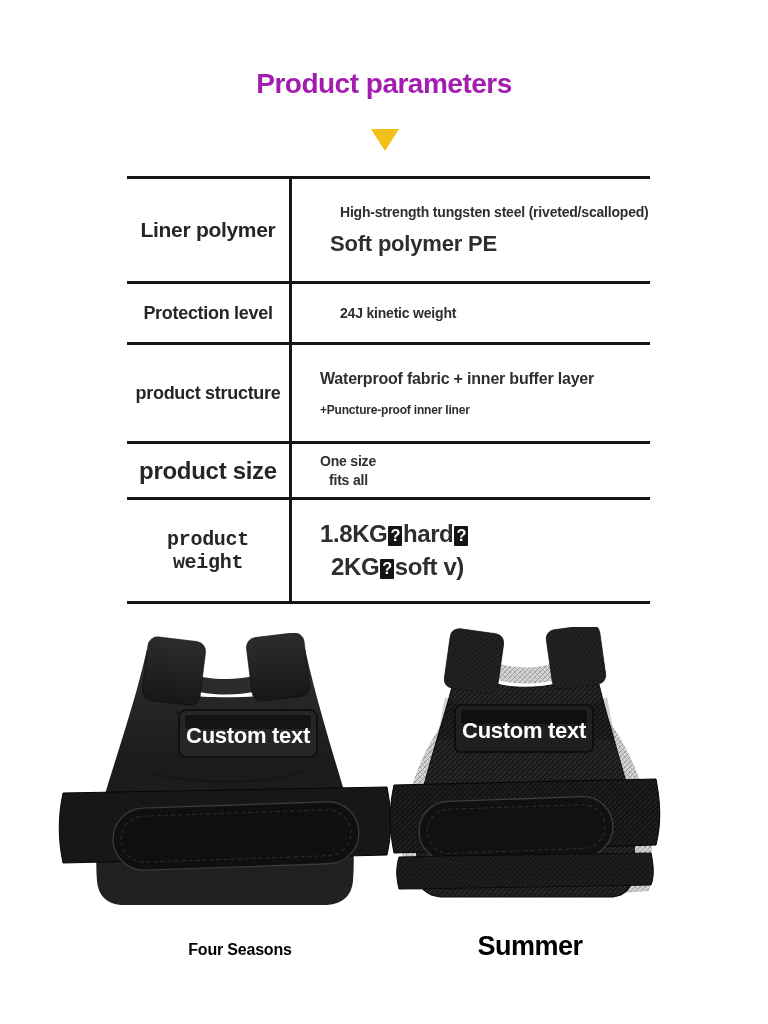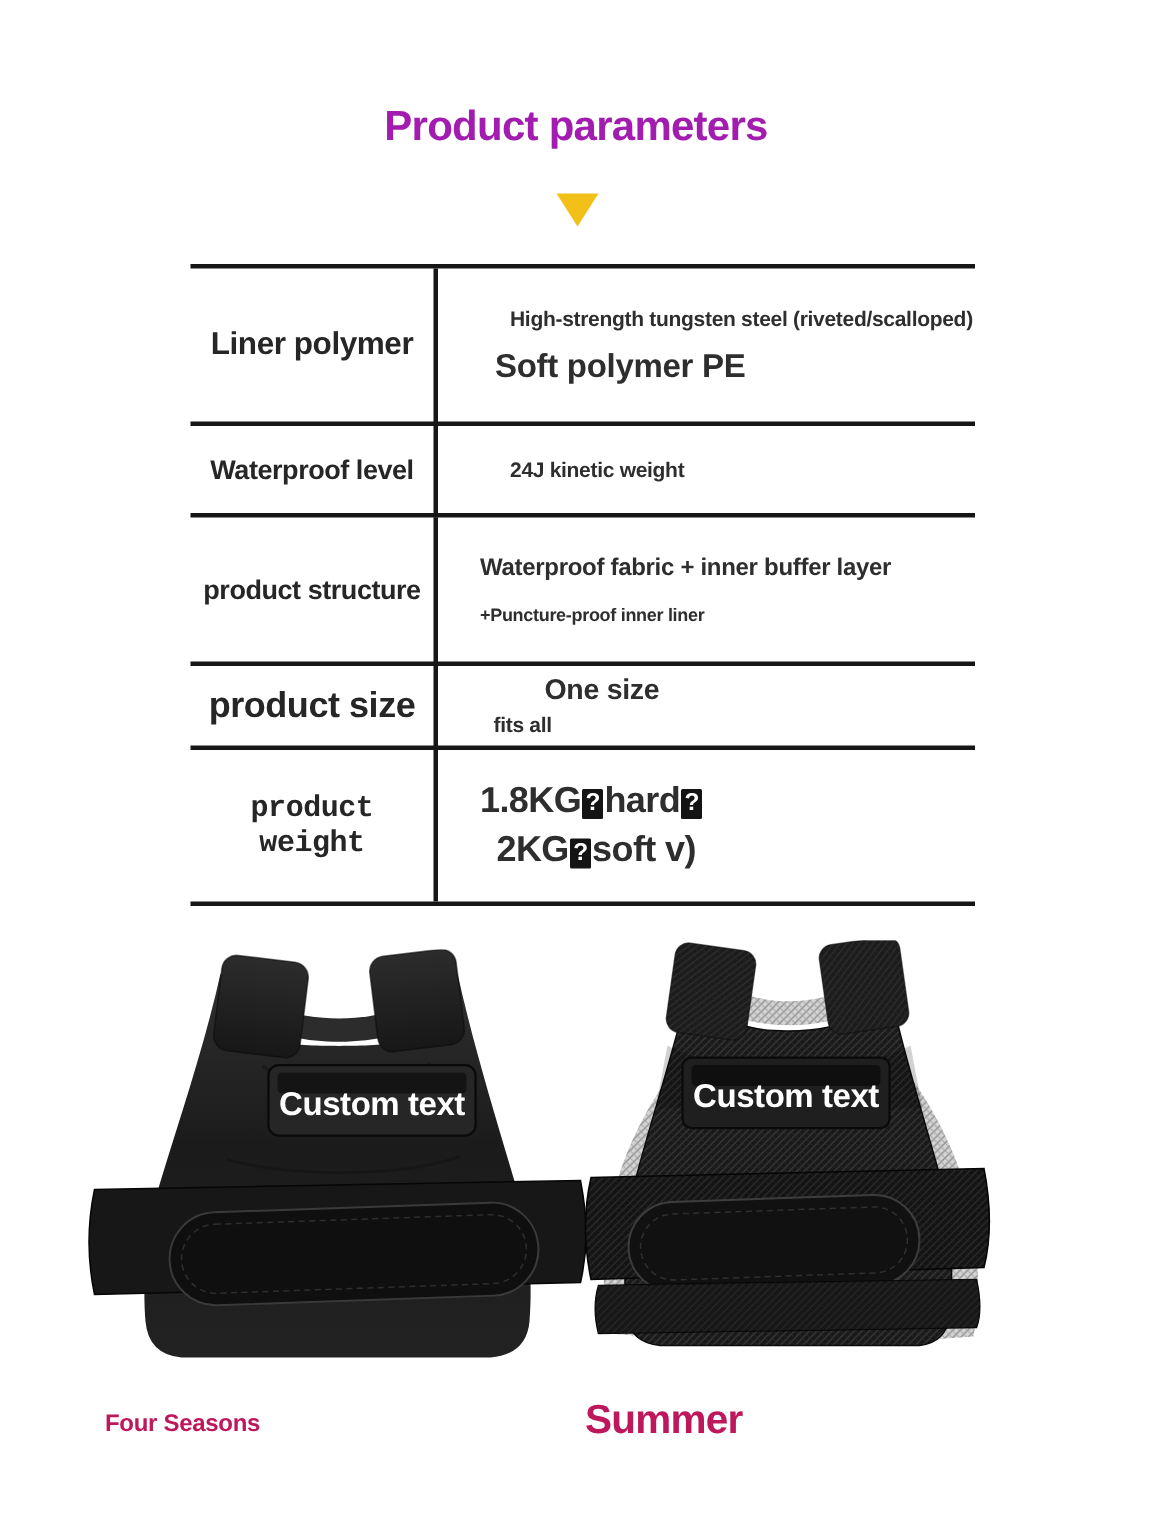--- a/index.html
+++ b/index.html
@@ -38,55 +38,55 @@
   .rb{border-bottom:3px solid #161616;}
   .lab-1{font-size:21px;}
   .lab-2{font-size:18px;}
   .lab-3{font-size:18px;}
   .lab-4{font-size:24px;}
   .lab-5{font-size:20px;font-family:Liberation Mono, monospace;}
   .val-sm{font-size:14px;padding-left:20px;}
   .val-lg{font-size:22px;margin:11px 0 0 10px;}
   .val-md{font-size:16px;}
   .val-xs{font-size:12px;margin-top:15px;}
-  .val-4a{font-size:19px;line-height:1.3;margin-left:43px;}
+  .val-4a{font-size:14px;line-height:1.3;}
   .val-4b{font-size:14px;line-height:1.3;margin-left:9px;}
   .val-xl{font-size:24px;letter-spacing:-0.4px;}
   .val-xl2{margin:5px 0 0 11px;}
   .tofu{
     display:inline-block;background:#141414;color:#ffffff;
     font-size:0.68em;line-height:1.2;padding:0 2px;margin:0 1px;
     font-weight:700;border-radius:1px;transform:translateY(-1px);
   }
   
   .vest{position:absolute;}
   .vest-left{left:55px;top:633px;width:340px;height:285px;}
   .vest-right{left:385px;top:627px;width:280px;height:288px;}
   .vest text{font-family:"Liberation Sans",sans-serif;font-weight:700;font-size:22px;fill:#ffffff;letter-spacing:-0.3px;}
-  .caption{position:absolute;font-weight:700;color:#be185d;}
+  .caption{position:absolute;text-align:center;font-weight:700;color:#000000;}
   .caption-left{left:70px;top:941px;width:340px;font-size:16px;letter-spacing:-0.2px;}
   .caption-right{left:390px;top:931px;width:280px;font-size:27px;letter-spacing:-0.5px;}
 </style>
 </head>
 <body>
 
 <div class="page">
 
   <h1 class="title">Product parameters</h1>
   <div class="down-arrow"></div>
 
   <div class="spec-table">
 
     <div class="cell lab lab-1 rb">Liner polymer</div>
     <div class="cell val rb">
       <div class="val-sm">High-strength tungsten steel (riveted/scalloped)</div>
       <div class="val-lg">Soft polymer PE</div>
     </div>
 
-    <div class="cell lab lab-2 rb">Waterproof level</div>
+    <div class="cell lab lab-2 rb">Protection level</div>
     <div class="cell val rb">
       <div class="val-sm">24J kinetic weight</div>
     </div>
 
     <div class="cell lab lab-3 rb">product structure</div>
     <div class="cell val rb">
       <div class="val-md">Waterproof fabric + inner buffer layer</div>
       <div class="val-xs">+Puncture-proof inner liner</div>
     </div>
 

